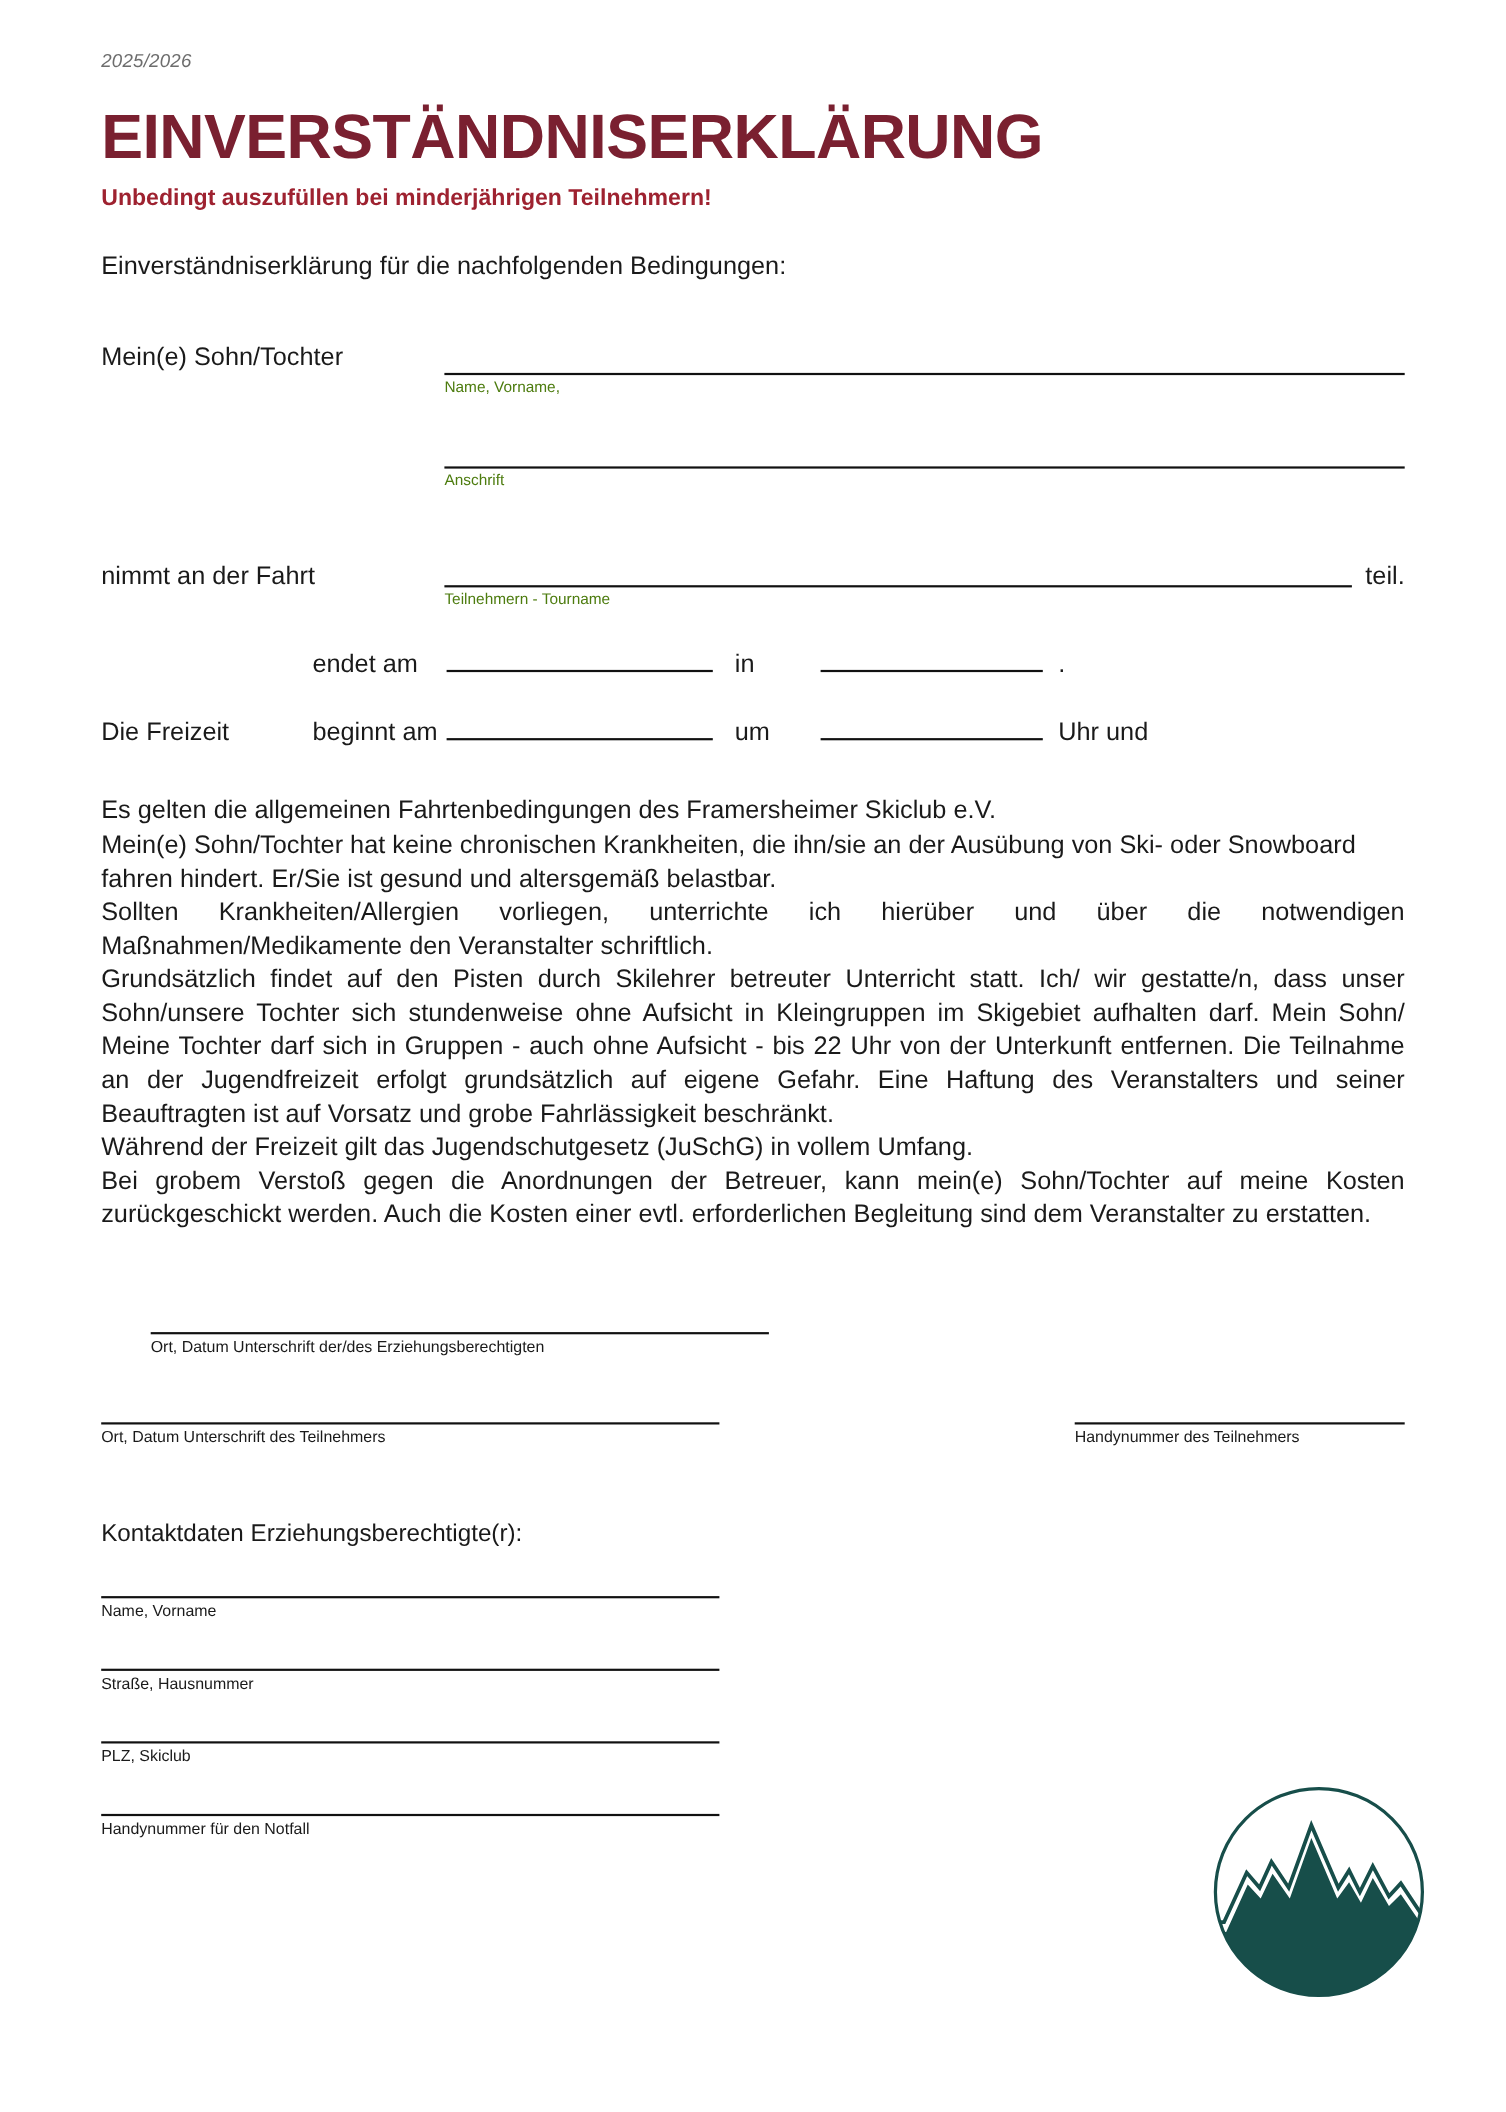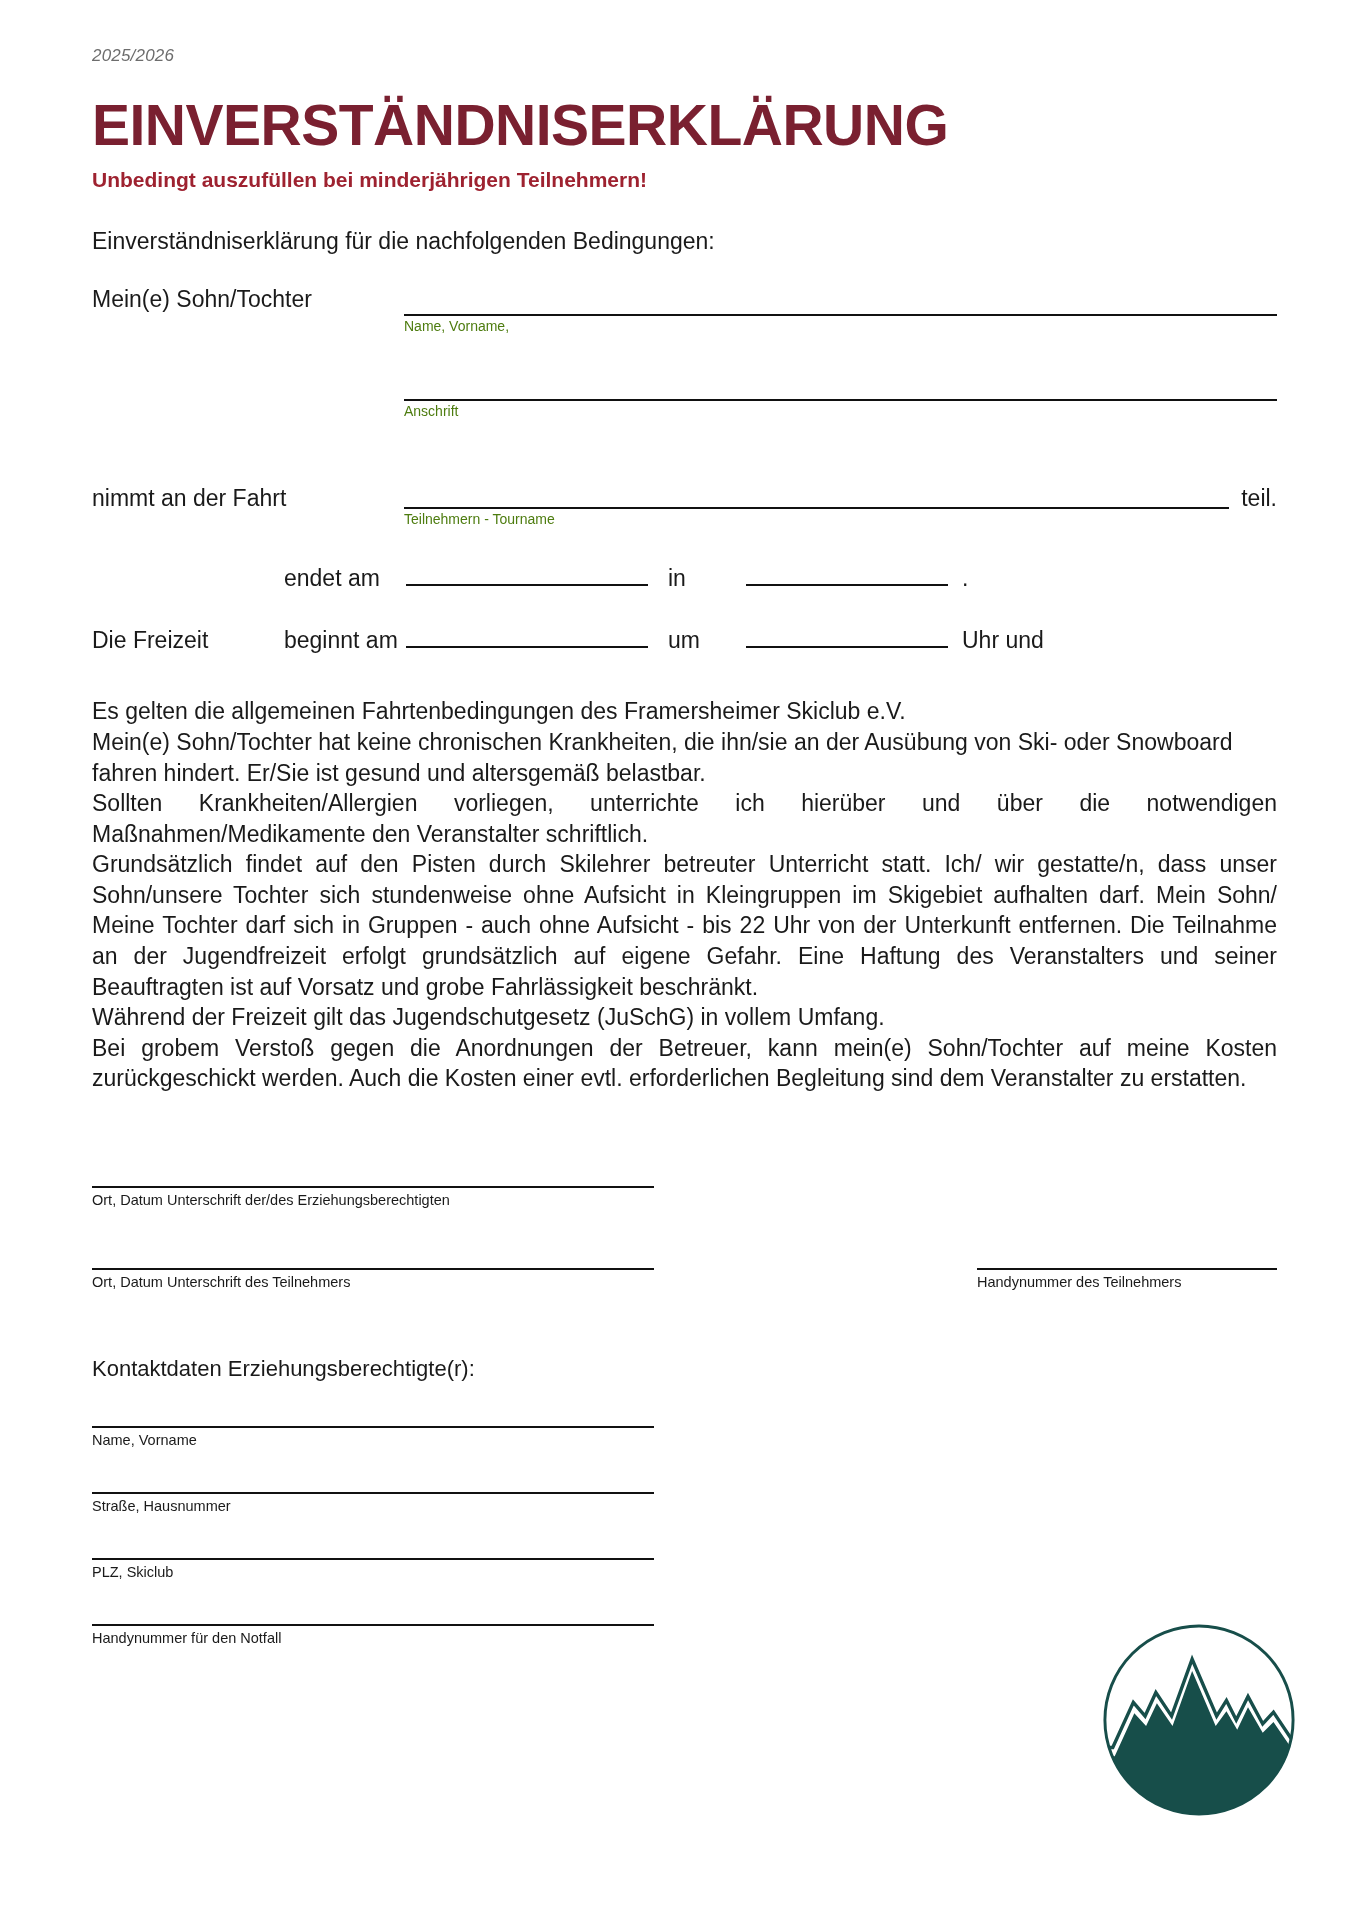--- a/index.html
+++ b/index.html
@@ -52,21 +52,21 @@
     color: #9e2230;
     margin-top: 12px;
   }
   .intro {
     font-size: 23px;
     color: #1a1a1a;
     margin-top: 36px;
   }
 
   
-  .form-block { margin-top: 23px; }
+  .form-block { margin-top: 48px; }
   .frow {
     display: flex;
     align-items: flex-start;
   }
   .flabel {
     font-size: 23px;
     color: #1a1a1a;
     flex: 0 0 auto;
     padding-top: 8px;
   }
@@ -138,21 +138,21 @@
   
   .sig-area { margin-top: 92px; }
   .sig-line {
     border-bottom: 2.6px solid #111111;
   }
   .sig-cap {
     font-size: 14.5px;
     color: #1a1a1a;
     padding-top: 4px;
   }
-  .sig-one { width: 562px; }
+  .sig-one { width: 562px; margin-left: 45px; }
   .sig-row2 {
     display: flex;
     justify-content: space-between;
     margin-top: 60px;
   }
   .sig-left { width: 562px; }
   .sig-right { width: 300px; }
 
   
   .kontakt-head {

